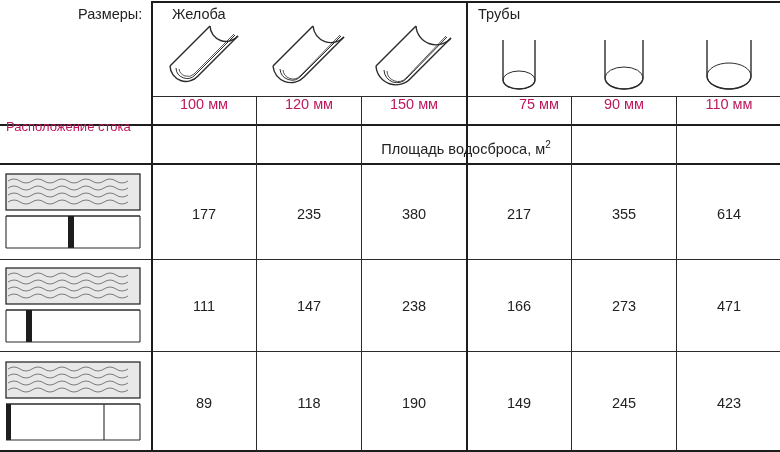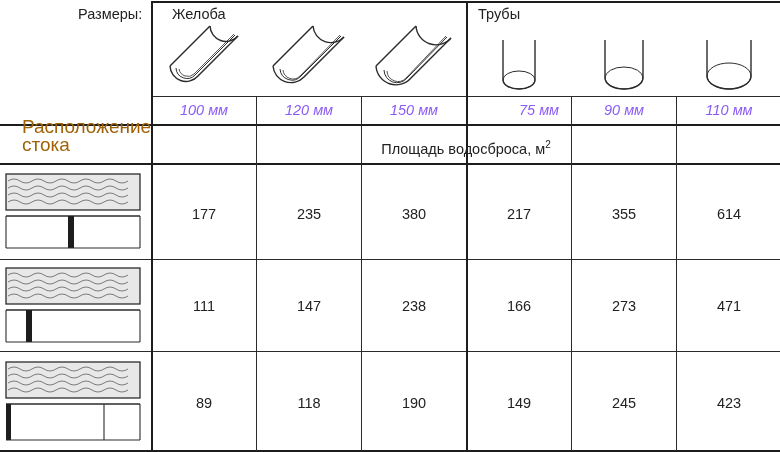--- a/index.html
+++ b/index.html
@@ -43,35 +43,33 @@
     width: 1px;
   }
   .vline.thick { width: 2px; background: #1d1d1d; }
 
   
   .size-cap {
     position: absolute;
     width: 104px;
     text-align: center;
     font-size: 14.5px;
-    color: #8b5cf6;
-    top: 102px;
-    font-style: italic;
+    color: #be185d;
+    top: 96px;
   }
 
   
   #location-label {
     position: absolute;
     left: 6px;
     top: 118px;
     width: 140px;
-    font-size: 19px;
+    font-size: 13px;
     line-height: 18px;
-    color: #a16207;
-    margin-left: 16px;
+    color: #be185d;
   }
 
   
   #area-label {
     position: absolute;
     left: 152px;
     top: 139px;
     width: 628px;
     text-align: center;
     font-size: 14.5px;

